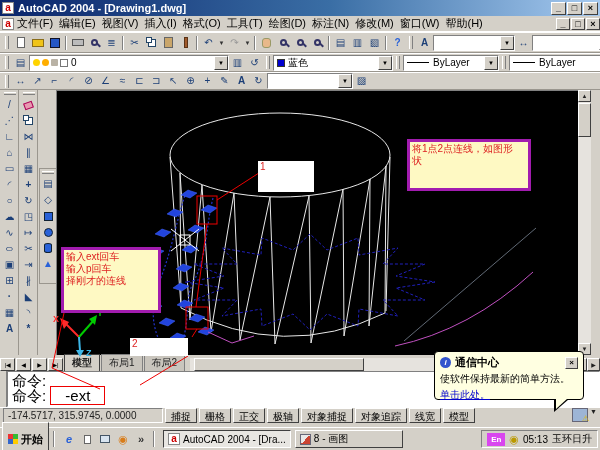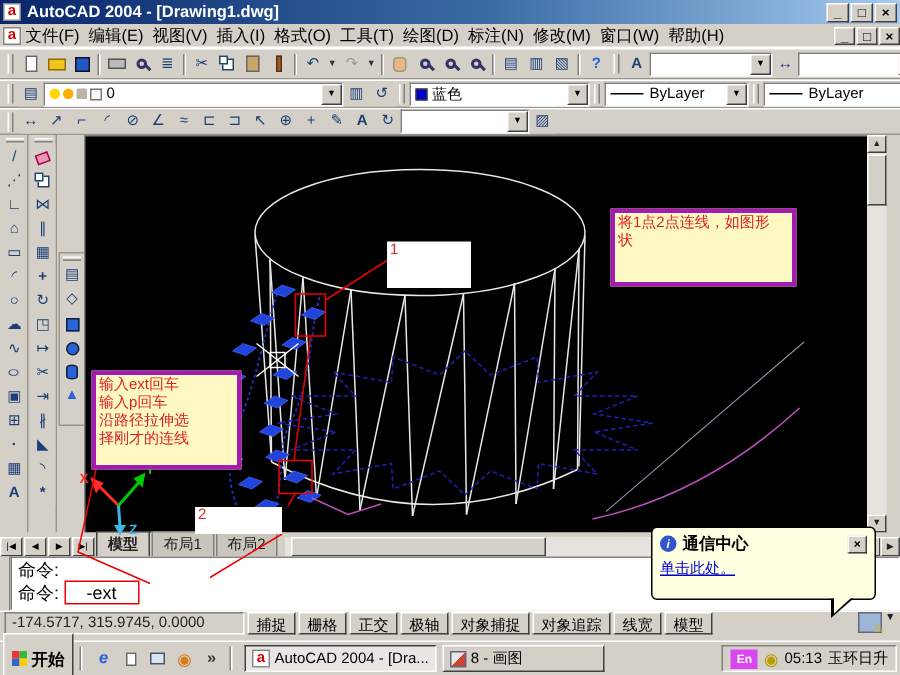--- a/index.html
+++ b/index.html
@@ -67,21 +67,21 @@
 #tabsrow{left:0;top:355px;width:600px;height:16px;background:#d4d0c8;display:flex;align-items:flex-end}
 .tnav{width:15px;height:13px;font-size:6px;display:inline-flex;align-items:center;justify-content:center;margin-right:1px}
 .tab{font-size:10px;padding:1px 7px;border:1px solid #808080;border-bottom:none;background:#c9c5bd;color:#222;margin-right:1px;white-space:nowrap}
 .tab.active{background:#d4d0c8;font-weight:bold;border-color:#404040}
 #hscroll{flex:1;height:13px;background:#e6e3de;position:relative;margin-left:4px}
 #hthumb{position:absolute;left:4px;top:0;width:170px;height:13px}
 #hscroll .scrbtn{position:absolute;top:0}
 
 #cmd{left:0;top:371px;width:600px;height:36px;background:#d4d0c8;display:flex}
 #cmdgrip{width:7px;height:100%;border-right:1px solid #808080;background:#d4d0c8}
-#cmdtext{flex:1;background:#fff;border:1px solid;border-color:#808080 #fff #fff #808080;font-size:12px;color:#000;padding:1px 4px;line-height:15px}
+#cmdtext{flex:1;background:#fff;border:1px solid;border-color:#808080 #fff #fff #808080;font-size:15px;color:#000;padding:1px 4px;line-height:15px}
 .extbox{border:1px solid #e00;padding:0 14px}
 
 #statusbar{left:0;top:407px;width:600px;height:20px;background:#d4d0c8;display:flex;align-items:flex-start;padding:0 3px;border-top:1px solid #fff}
 #coords{width:160px;height:15px;font-size:10px;color:#222;background:#d4d0c8;border:1px solid;border-color:#808080 #fff #fff #808080;padding:1px 4px;white-space:nowrap}
 .stbtn{height:15px;font-size:10px;padding:1px 5px;margin-left:2px;white-space:nowrap;color:#000}
 #commicon{margin-left:auto;width:16px;height:14px;position:relative;background:#9db5d6;border:1px solid #667}
 #commicon .warn{position:absolute;right:-2px;bottom:-2px;font-size:8px;color:#e6b800;line-height:8px}
 #traydrop{font-size:7px;margin-left:2px;color:#222}
 
 #taskbar{left:0;top:427px;width:600px;height:23px;background:#d4d0c8;border-top:1px solid #fff;display:flex;align-items:center;padding:1px 2px}
@@ -522,21 +522,20 @@
       <line x1="207" y1="224" x2="196" y2="307"></line>
       <line x1="192" y1="337" x2="197" y2="329"></line>
       <path d="M64,313 L52,368 L100,389"></path>
       <line x1="188" y1="356" x2="140" y2="385"></line>
     </g>
   </svg>
 
   <div class="annbox" style="left:61px;top:247px;width:100px;height:66px">
     <div>输入ext回车</div>
     <div>输入p回车</div>
-    <div>沿路径拉伸选</div>
     <div>择刚才的连线</div>
   </div>
   <div class="annbox" style="left:407px;top:139px;width:124px;height:52px">
     <div>将1点2点连线，如图形</div>
     <div>状</div>
   </div>
   <div class="ptlabel" style="left:258px;top:161px;width:56px;height:31px">1</div>
   <div class="ptlabel" style="left:130px;top:338px;width:58px;height:18px">2</div>
 
   <div id="tabsrow" class="abs">
@@ -617,18 +616,19 @@
       <span class="ime">玉环日升</span>
     </span>
   </div>
 
   <div id="bubble">
     <div class="hd">
       <span class="info">i</span>
       <span>通信中心</span>
       <span class="close raised">×</span>
     </div>
+    <div class="msg">使软件保持最新的简单方法。</div>
     <div class="msg"><span class="lnk">单击此处。</span></div>
     <span class="tail1"></span>
     <span class="tail2"></span>
   </div>
 
 </div>
 
 </body></html>

